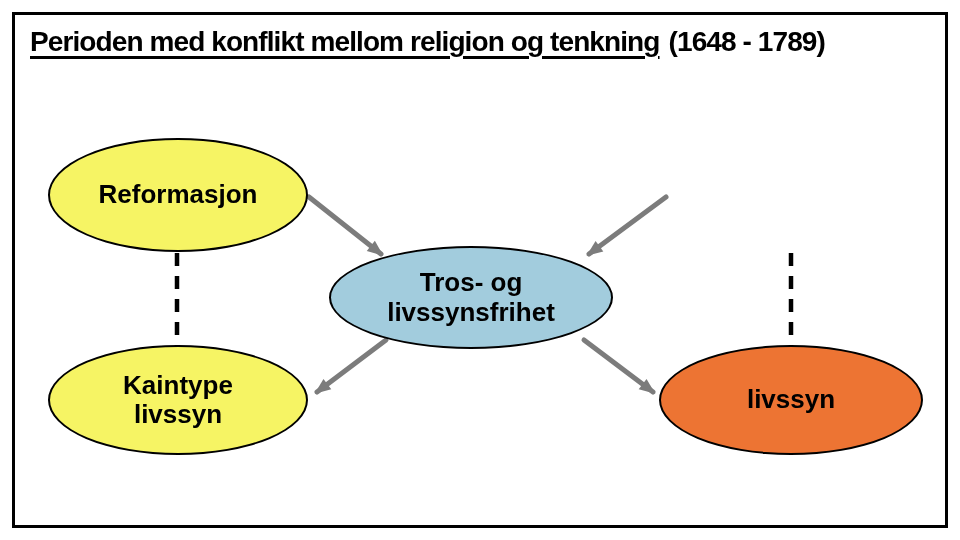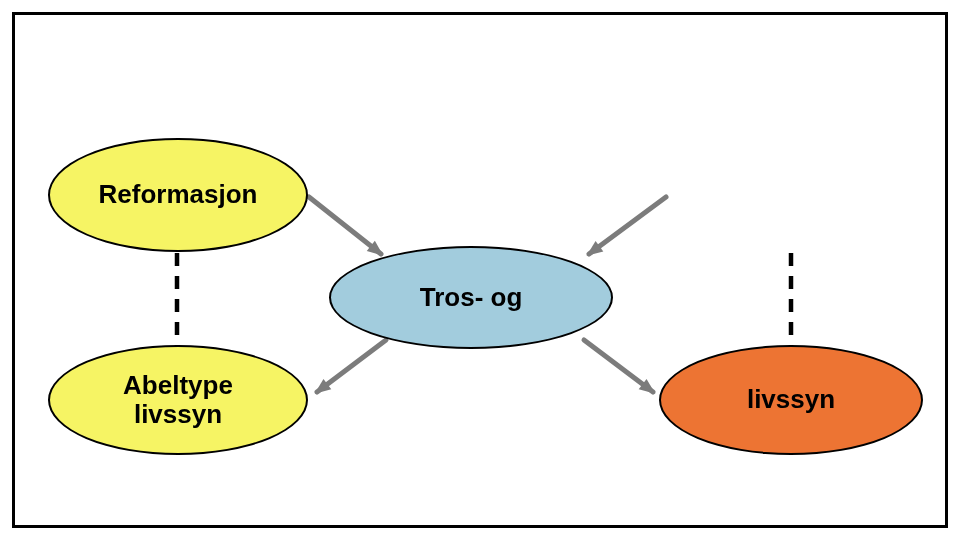--- a/index.html
+++ b/index.html
@@ -66,20 +66,23 @@
   .node-abeltype    { left: 48px;  top: 345px; width: 260px; height: 110px; }
   .node-kaintype    { left: 659px; top: 345px; width: 264px; height: 110px; }
 </style>
 </head>
 <body>
 
 <div id="canvas">
 
   <div class="frame"></div>
 
+  <div class="title">
+    <span class="underlined">Perioden med konflikt mellom religion og tenkning</span><span class="suffix">(1648 - 1789)</span>
+  </div>
 
   <svg class="connectors" viewBox="0 0 960 540" xmlns="http://www.w3.org/2000/svg">
     <defs>
       <marker id="arrowhead" markerUnits="userSpaceOnUse" markerWidth="20" markerHeight="18" refX="14" refY="8" orient="auto">
         <path d="M1,1.5 L17,8 L1,14.5 Z" fill="#7C7C7C"></path>
       </marker>
     </defs>
 
     <line x1="309" y1="197" x2="381" y2="254" stroke="#7C7C7C" stroke-width="5" stroke-linecap="round" marker-end="url(#arrowhead)"></line>
     <line x1="666" y1="197" x2="589" y2="254" stroke="#7C7C7C" stroke-width="5" stroke-linecap="round" marker-end="url(#arrowhead)"></line>
@@ -91,24 +94,25 @@
   </svg>
 
   <div class="node node-reformasjon" style="background: rgb(246, 244, 100);">
     <span>Reformasjon</span>
 
   </div>
 
 
   <div class="node node-trosfrihet" style="background: rgb(162, 204, 221);">
     <span>Tros- og</span>
+    <span>livssynsfrihet</span>
   </div>
 
   <div class="node node-abeltype" style="background: rgb(246, 244, 100);">
-    <span>Abeltype</span>
+    <span>Kaintype</span>
     <span>livssyn</span>
   </div>
 
   <div class="node node-kaintype" style="background: rgb(237, 116, 51);">
     <span>livssyn</span>
   </div>
 
 </div>
 
 </body></html>

